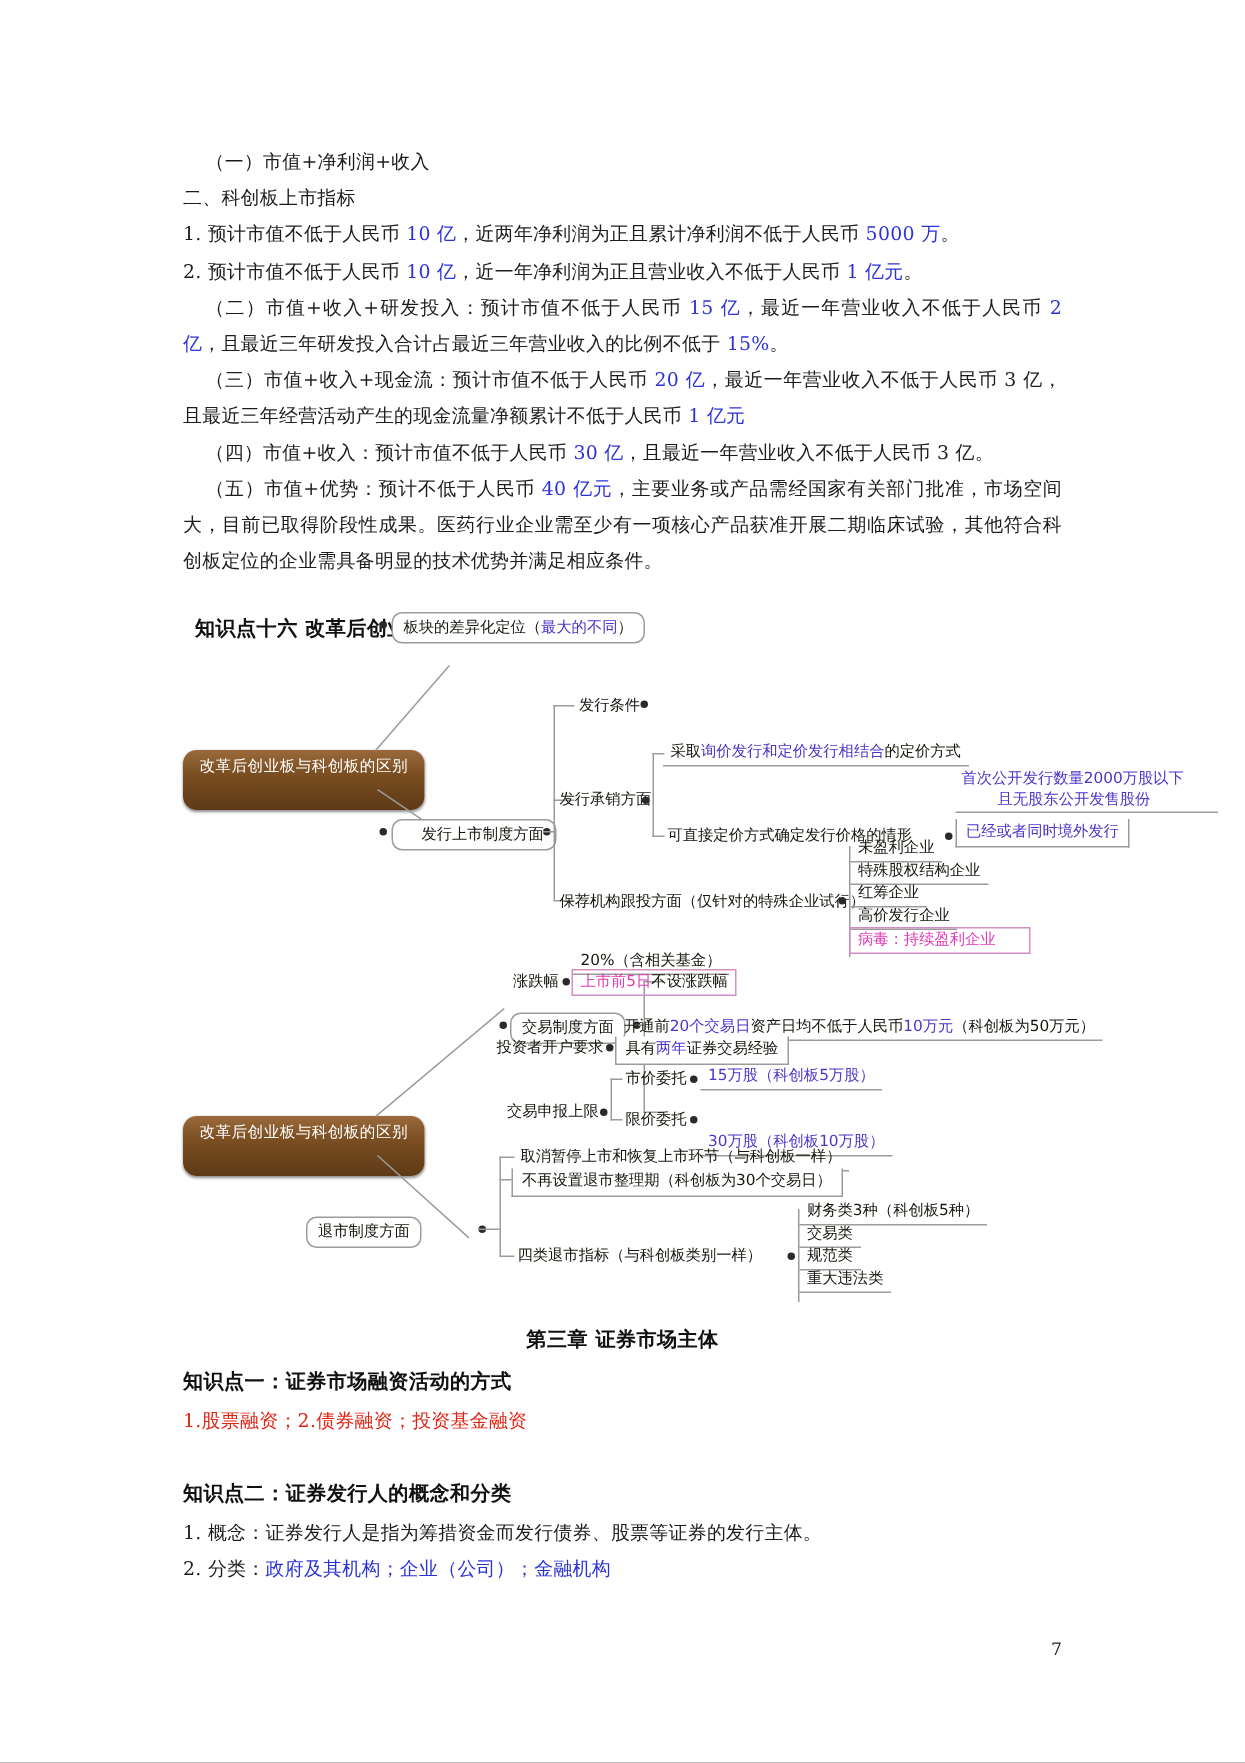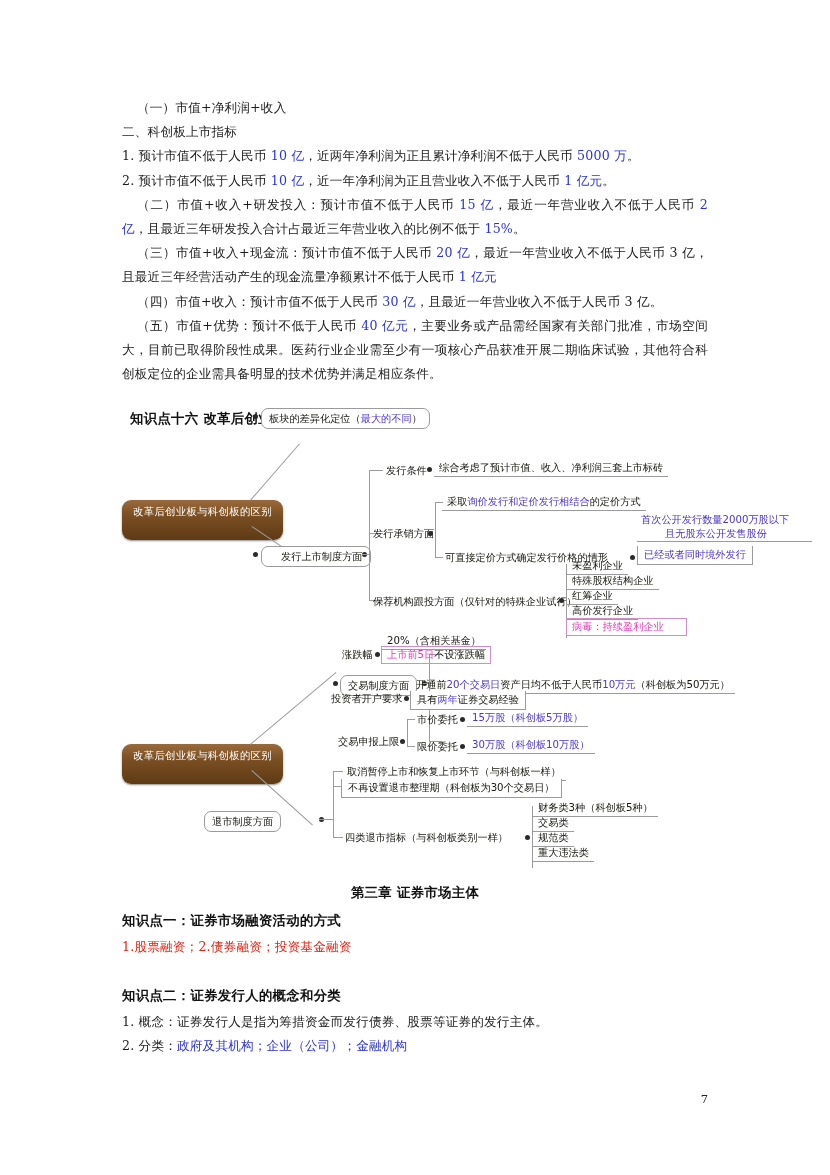--- a/index.html
+++ b/index.html
@@ -109,21 +109,20 @@
     <div class="dot" style="left:240px;top:150px;"></div>
 
     <div class="ln v" style="left:247px;top:68px;height:130px;"></div>
     <div class="ln h" style="left:247px;top:68px;width:14px;"></div>
     <div class="ln h" style="left:247px;top:131px;width:14px;"></div>
     <div class="ln h" style="left:247px;top:198px;width:14px;"></div>
     <div class="ln h" style="left:240px;top:152px;width:8px;"></div>
 
     <div class="node plain" style="left:261px;top:61px;">发行条件</div>
     <div class="dot" style="left:305px;top:65px;"></div>
-    <div class="node und" style="left:312px;top:58px;">综合考虑了预计市值、收入、净利润三套上市标砖</div>
 
     <div class="node plain" style="left:248px;top:124px;">发行承销方面</div>
     <div class="dot" style="left:306px;top:129px;"></div>
     <div class="ln v" style="left:313px;top:100px;height:56px;"></div>
     <div class="ln h" style="left:313px;top:100px;width:8px;"></div>
     <div class="ln h" style="left:313px;top:155px;width:8px;"></div>
 
     <div class="node und" style="left:320px;top:92px;"><span>采取</span><span class="viol">询价发行和定价发行相结合</span><span>的定价方式</span></div>
 
     <div class="node plain" style="left:320px;top:148px;">可直接定价方式确定发行价格的情形</div>
@@ -177,21 +176,21 @@
     <div class="ln v" style="left:285px;top:79px;height:28px;"></div>
     <div class="ln h" style="left:285px;top:79px;width:8px;"></div>
     <div class="ln h" style="left:285px;top:106px;width:8px;"></div>
 
     <div class="node plain" style="left:292px;top:72px;">市价委托</div>
     <div class="dot" style="left:338px;top:77px;"></div>
     <div class="node viol und" style="left:345px;top:70px;">15万股（科创板5万股）</div>
 
     <div class="node plain" style="left:292px;top:99px;">限价委托</div>
     <div class="dot" style="left:338px;top:104px;"></div>
-    <div class="node viol und" style="left:345px;top:97px;">30万股（科创板10万股）</div>
+    <div class="node viol und" style="left:345px;top:114px;">30万股（科创板10万股）</div>
 
     <div class="dot" style="left:197px;top:177px;"></div>
     <div class="node boxr" style="left:82px;top:171px;">退市制度方面</div>
     <div class="ln v" style="left:211px;top:131px;height:67px;"></div>
     <div class="ln h" style="left:197px;top:179px;width:14px;"></div>
     <div class="ln h" style="left:211px;top:131px;width:10px;"></div>
     <div class="ln h" style="left:211px;top:146px;width:10px;"></div>
     <div class="ln h" style="left:211px;top:197px;width:10px;"></div>
 
     <div class="node und" style="left:220px;top:124px;">取消暂停上市和恢复上市环节（与科创板一样）</div>

